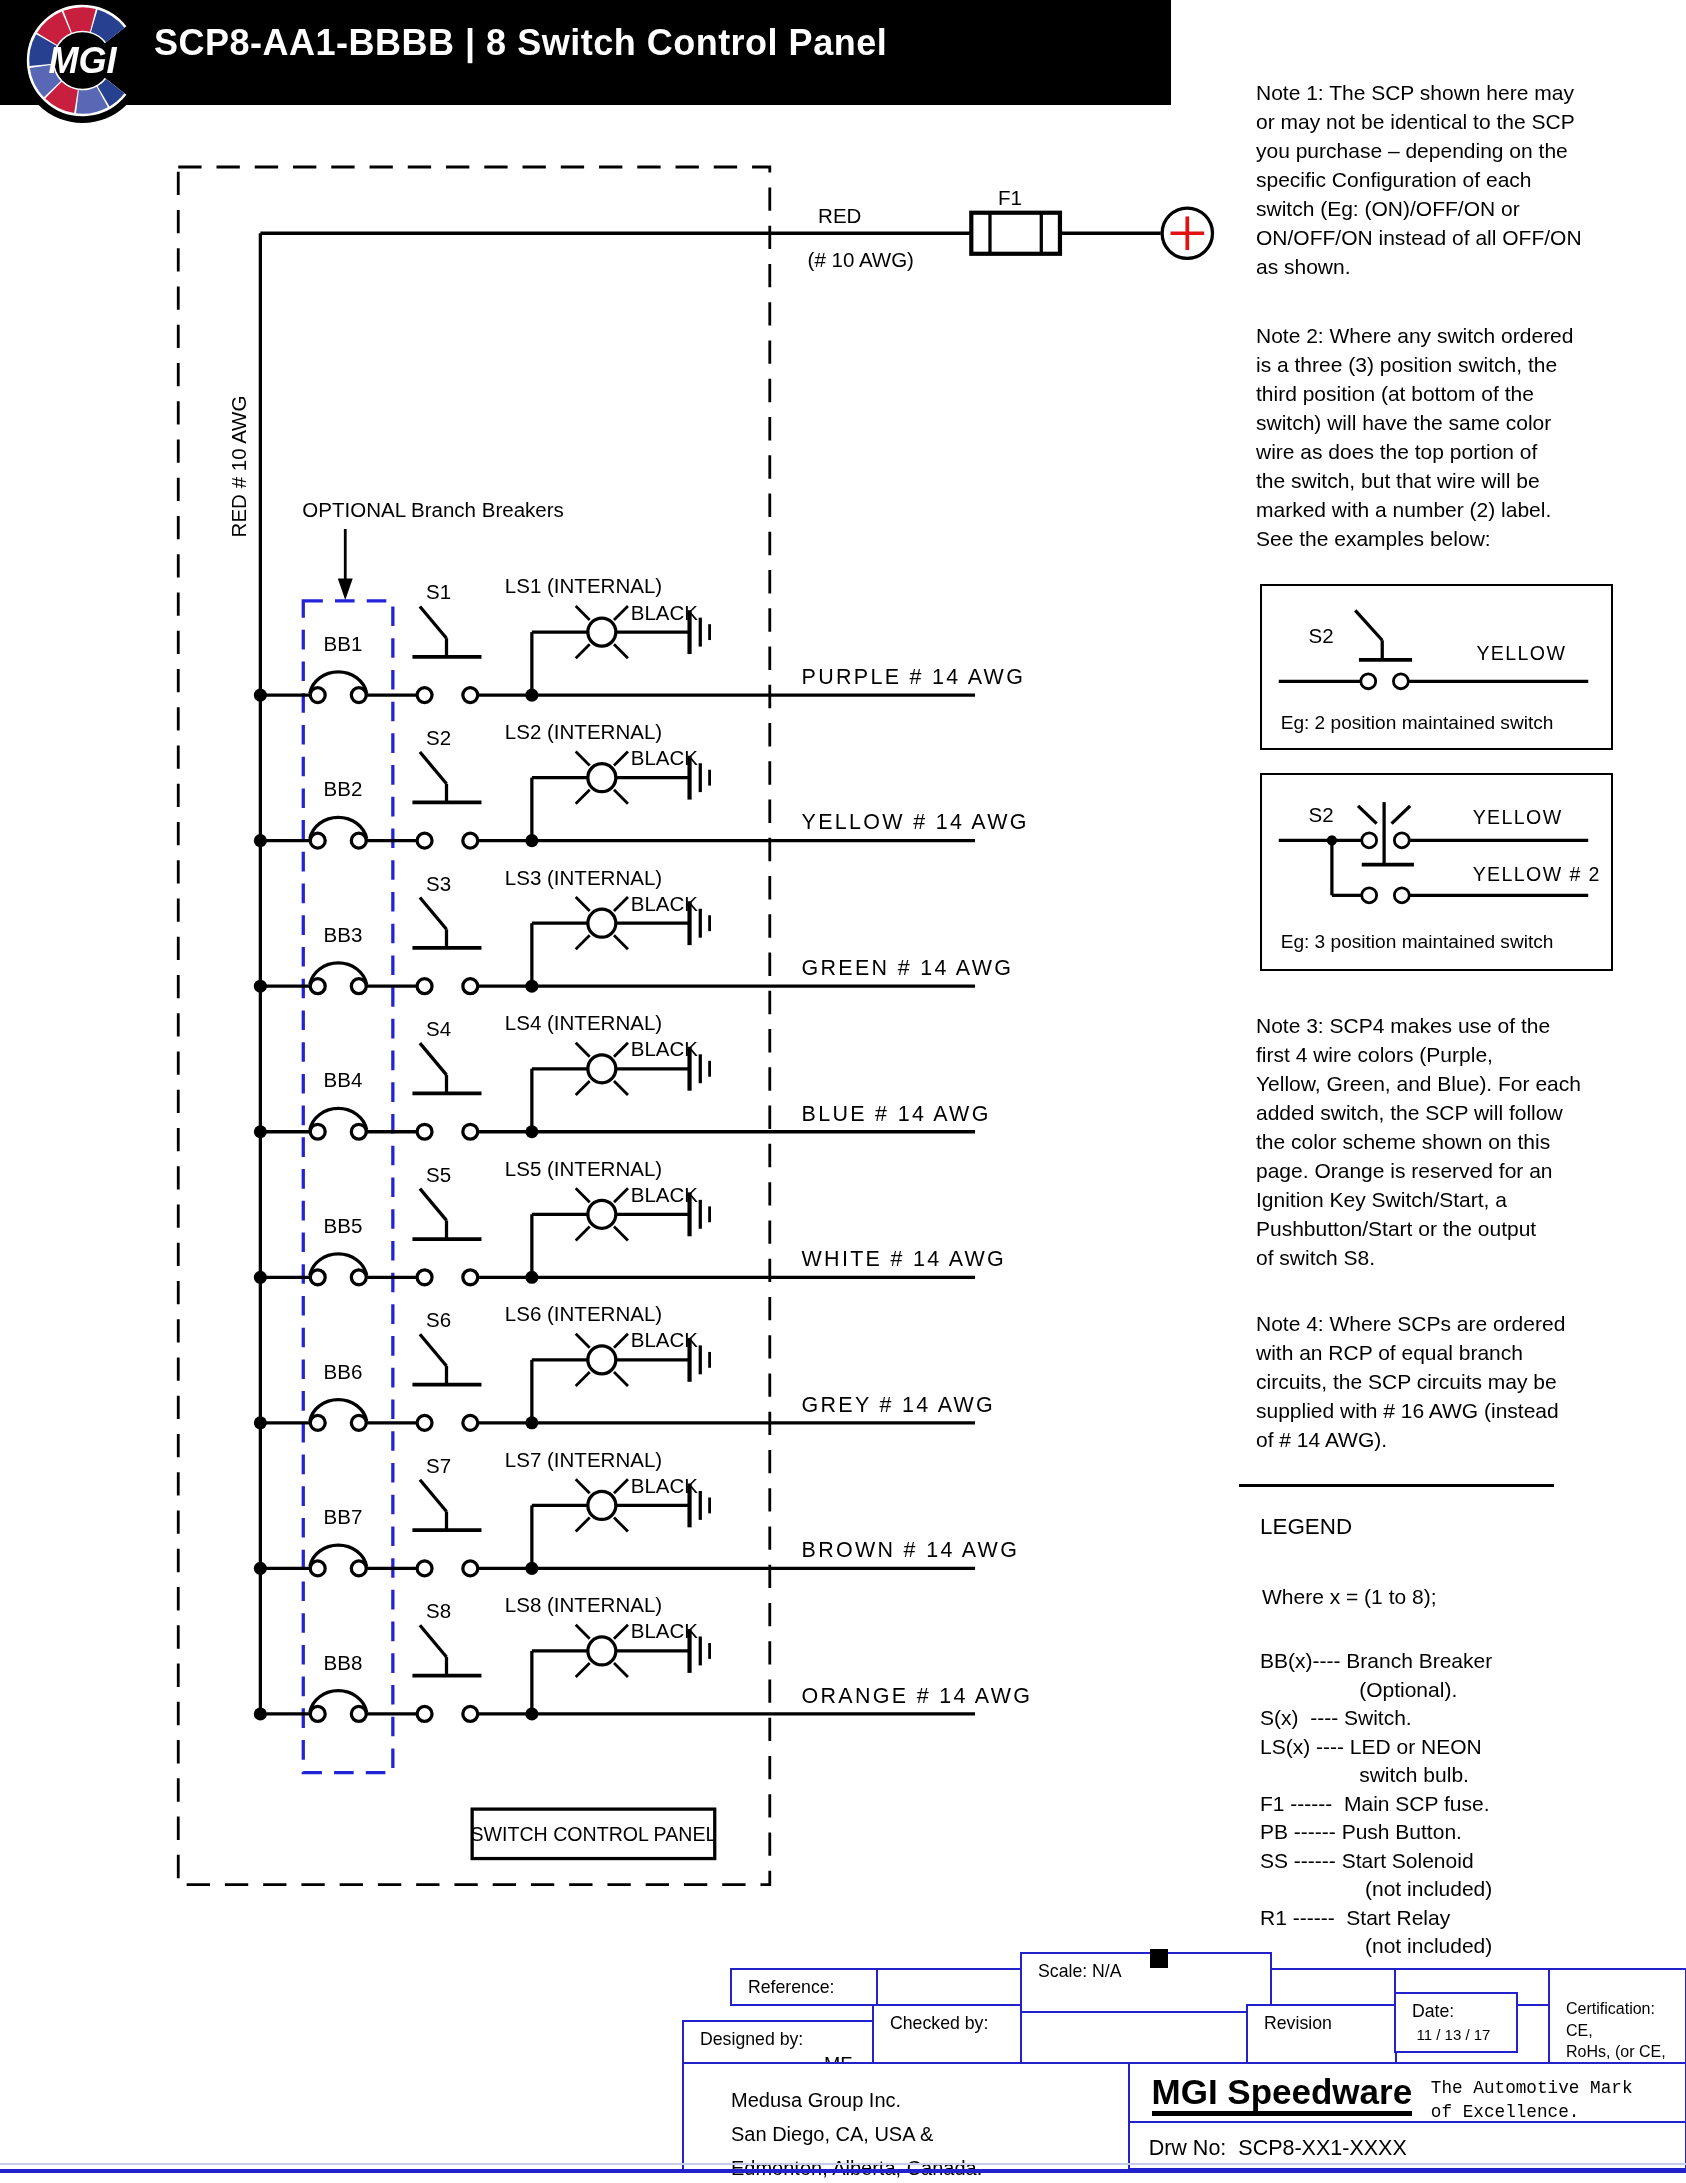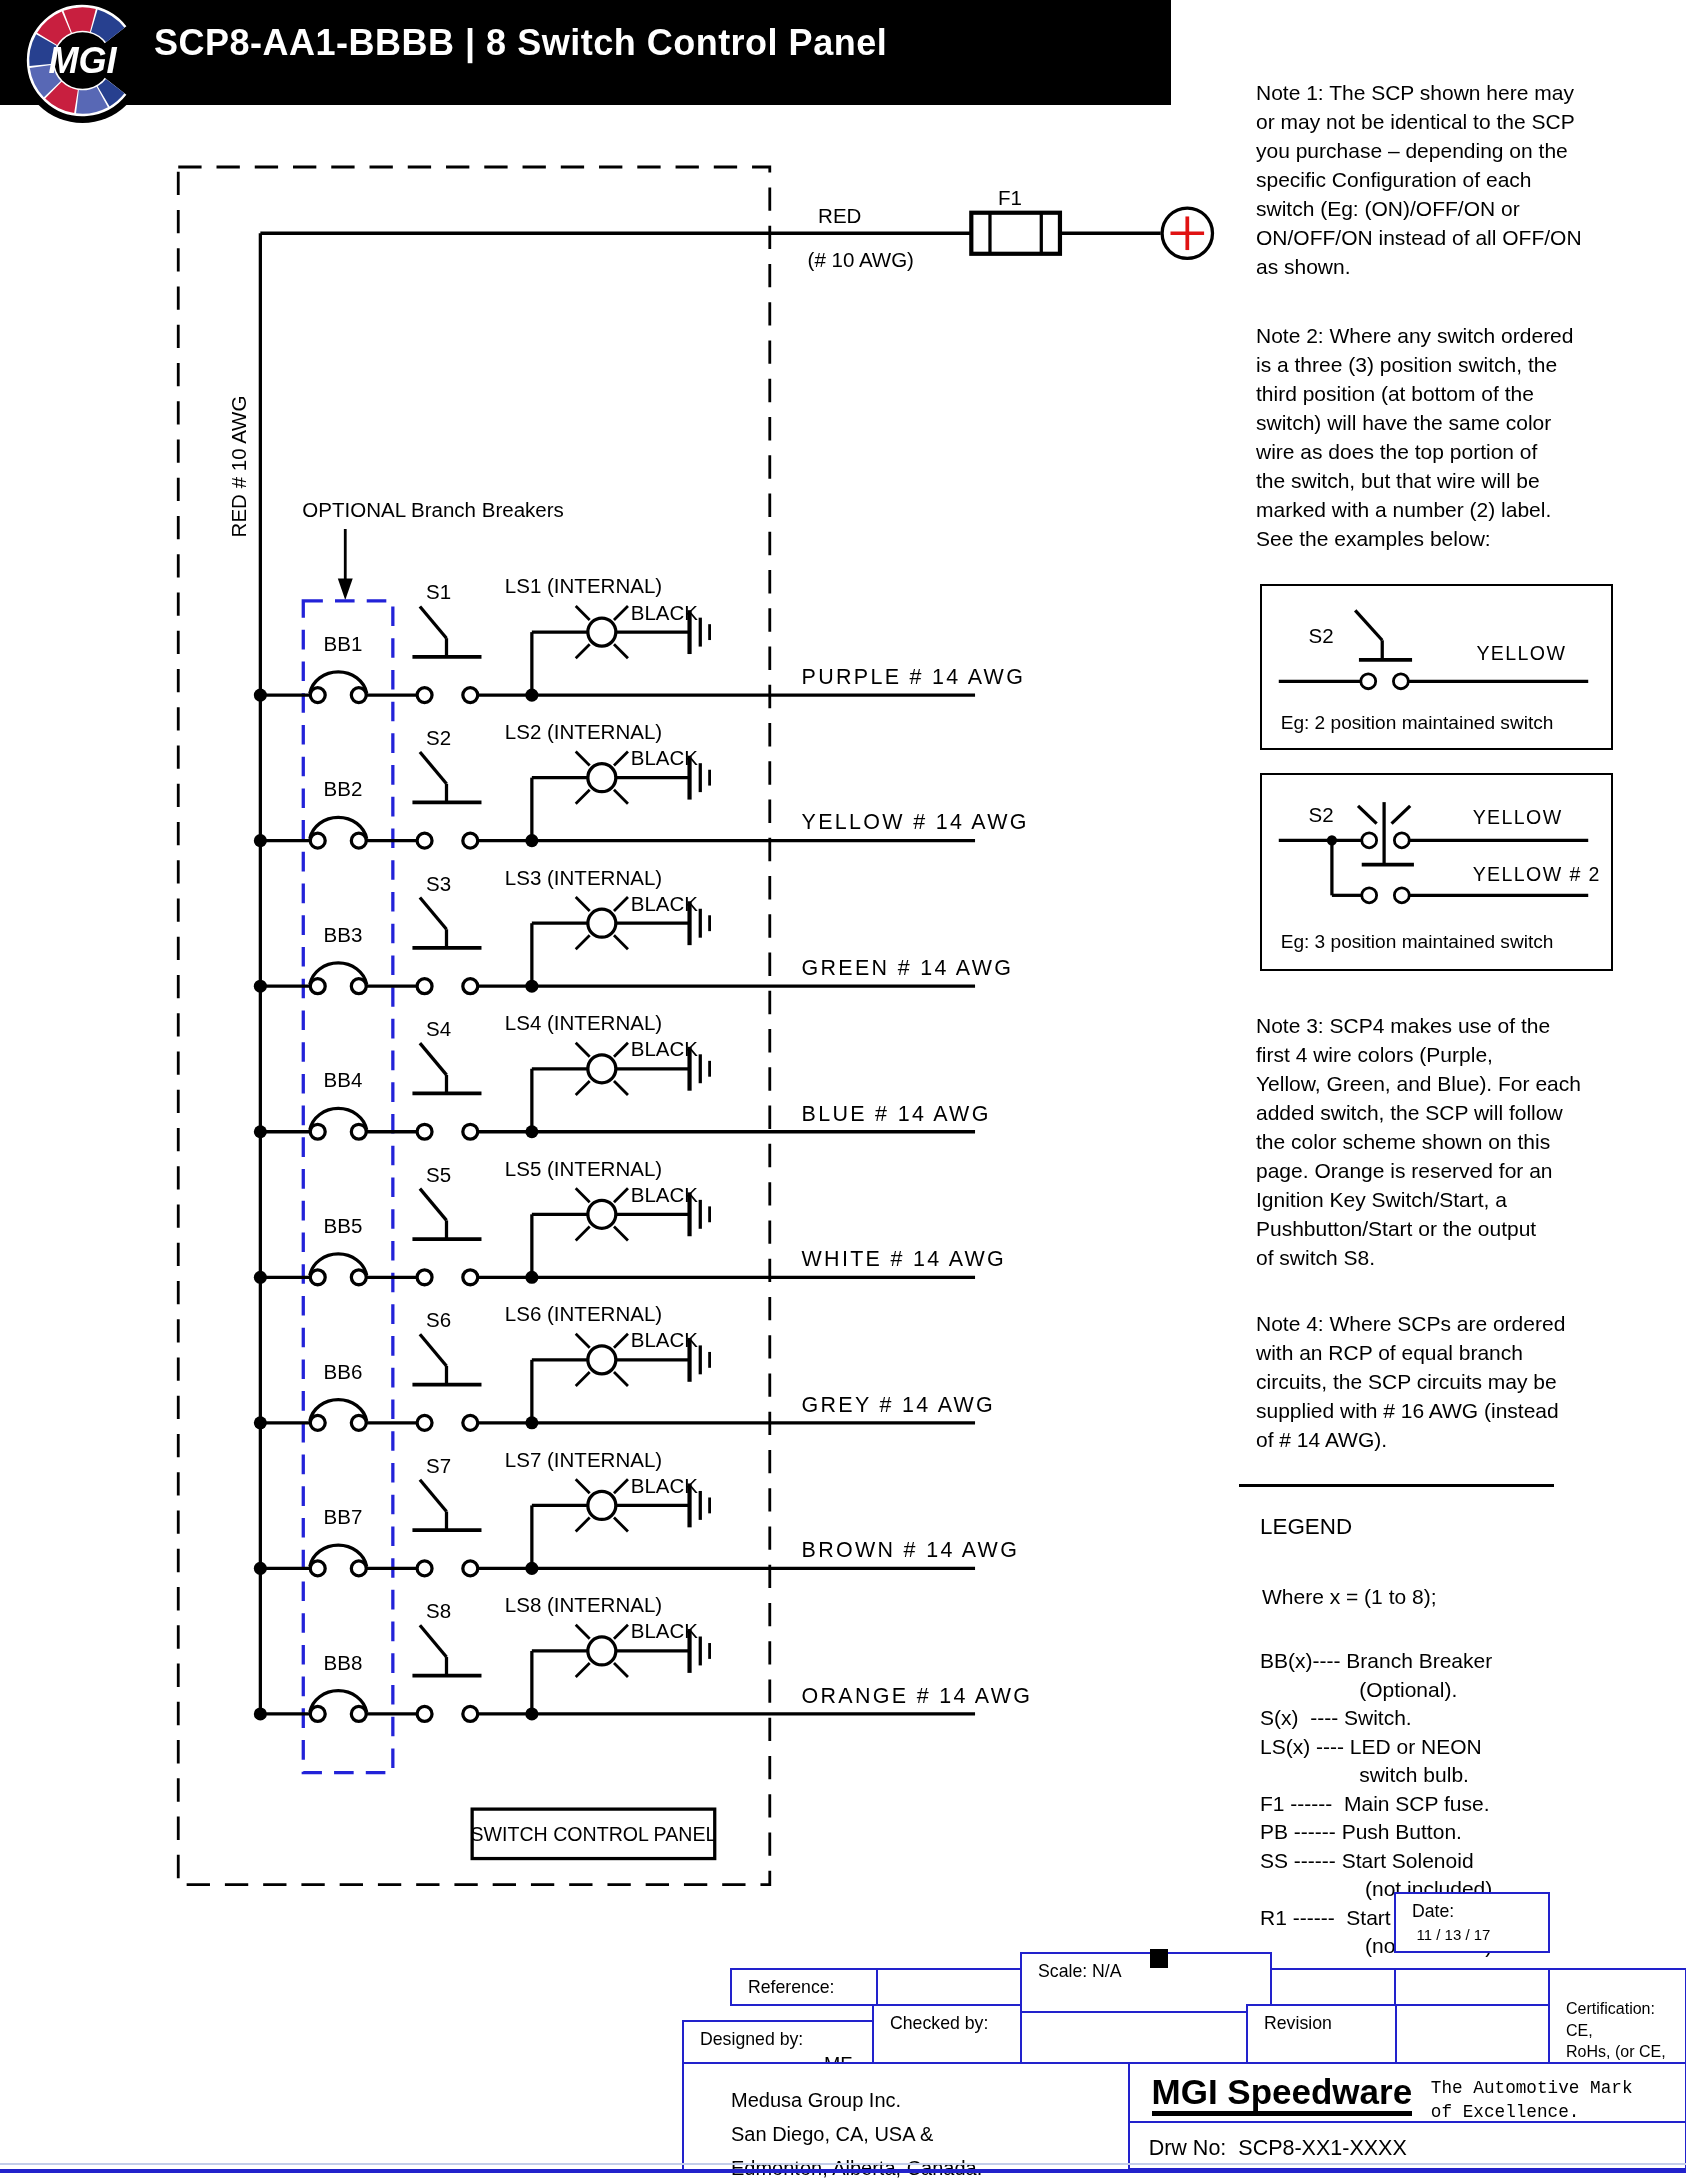--- a/index.html
+++ b/index.html
@@ -284,21 +284,21 @@
 </div>
 <div class="tb" style="left:872px;top:2004px;width:150px;height:61px;">
   <div class="lab">Checked by:</div>
 </div>
 <div class="tb" style="left:1020px;top:1952px;width:252px;height:61px;">
   <div class="lab">Scale:  N/A</div>
 </div>
 <div class="tb" style="left:1246px;top:2004px;width:151px;height:61px;">
   <div class="lab">Revision</div>
 </div>
-<div class="tb" style="left:1394px;top:1892px;width:156px;height:61px;">
+<div class="tb" style="left:1394px;top:1992px;width:124px;height:61px;">
   <div class="lab">Date:</div>
   <div id="tb-date-value">11 / 13 / 17</div>
 </div>
 <div class="tb" style="left:682px;top:2062px;width:448px;height:109px;">
   <div id="tb-company">
       <div>Medusa Group Inc.</div>
       <div>San Diego, CA, USA &amp;</div>
       <div>Edmonton, Alberta, Canada.</div>
     </div>
 </div>

